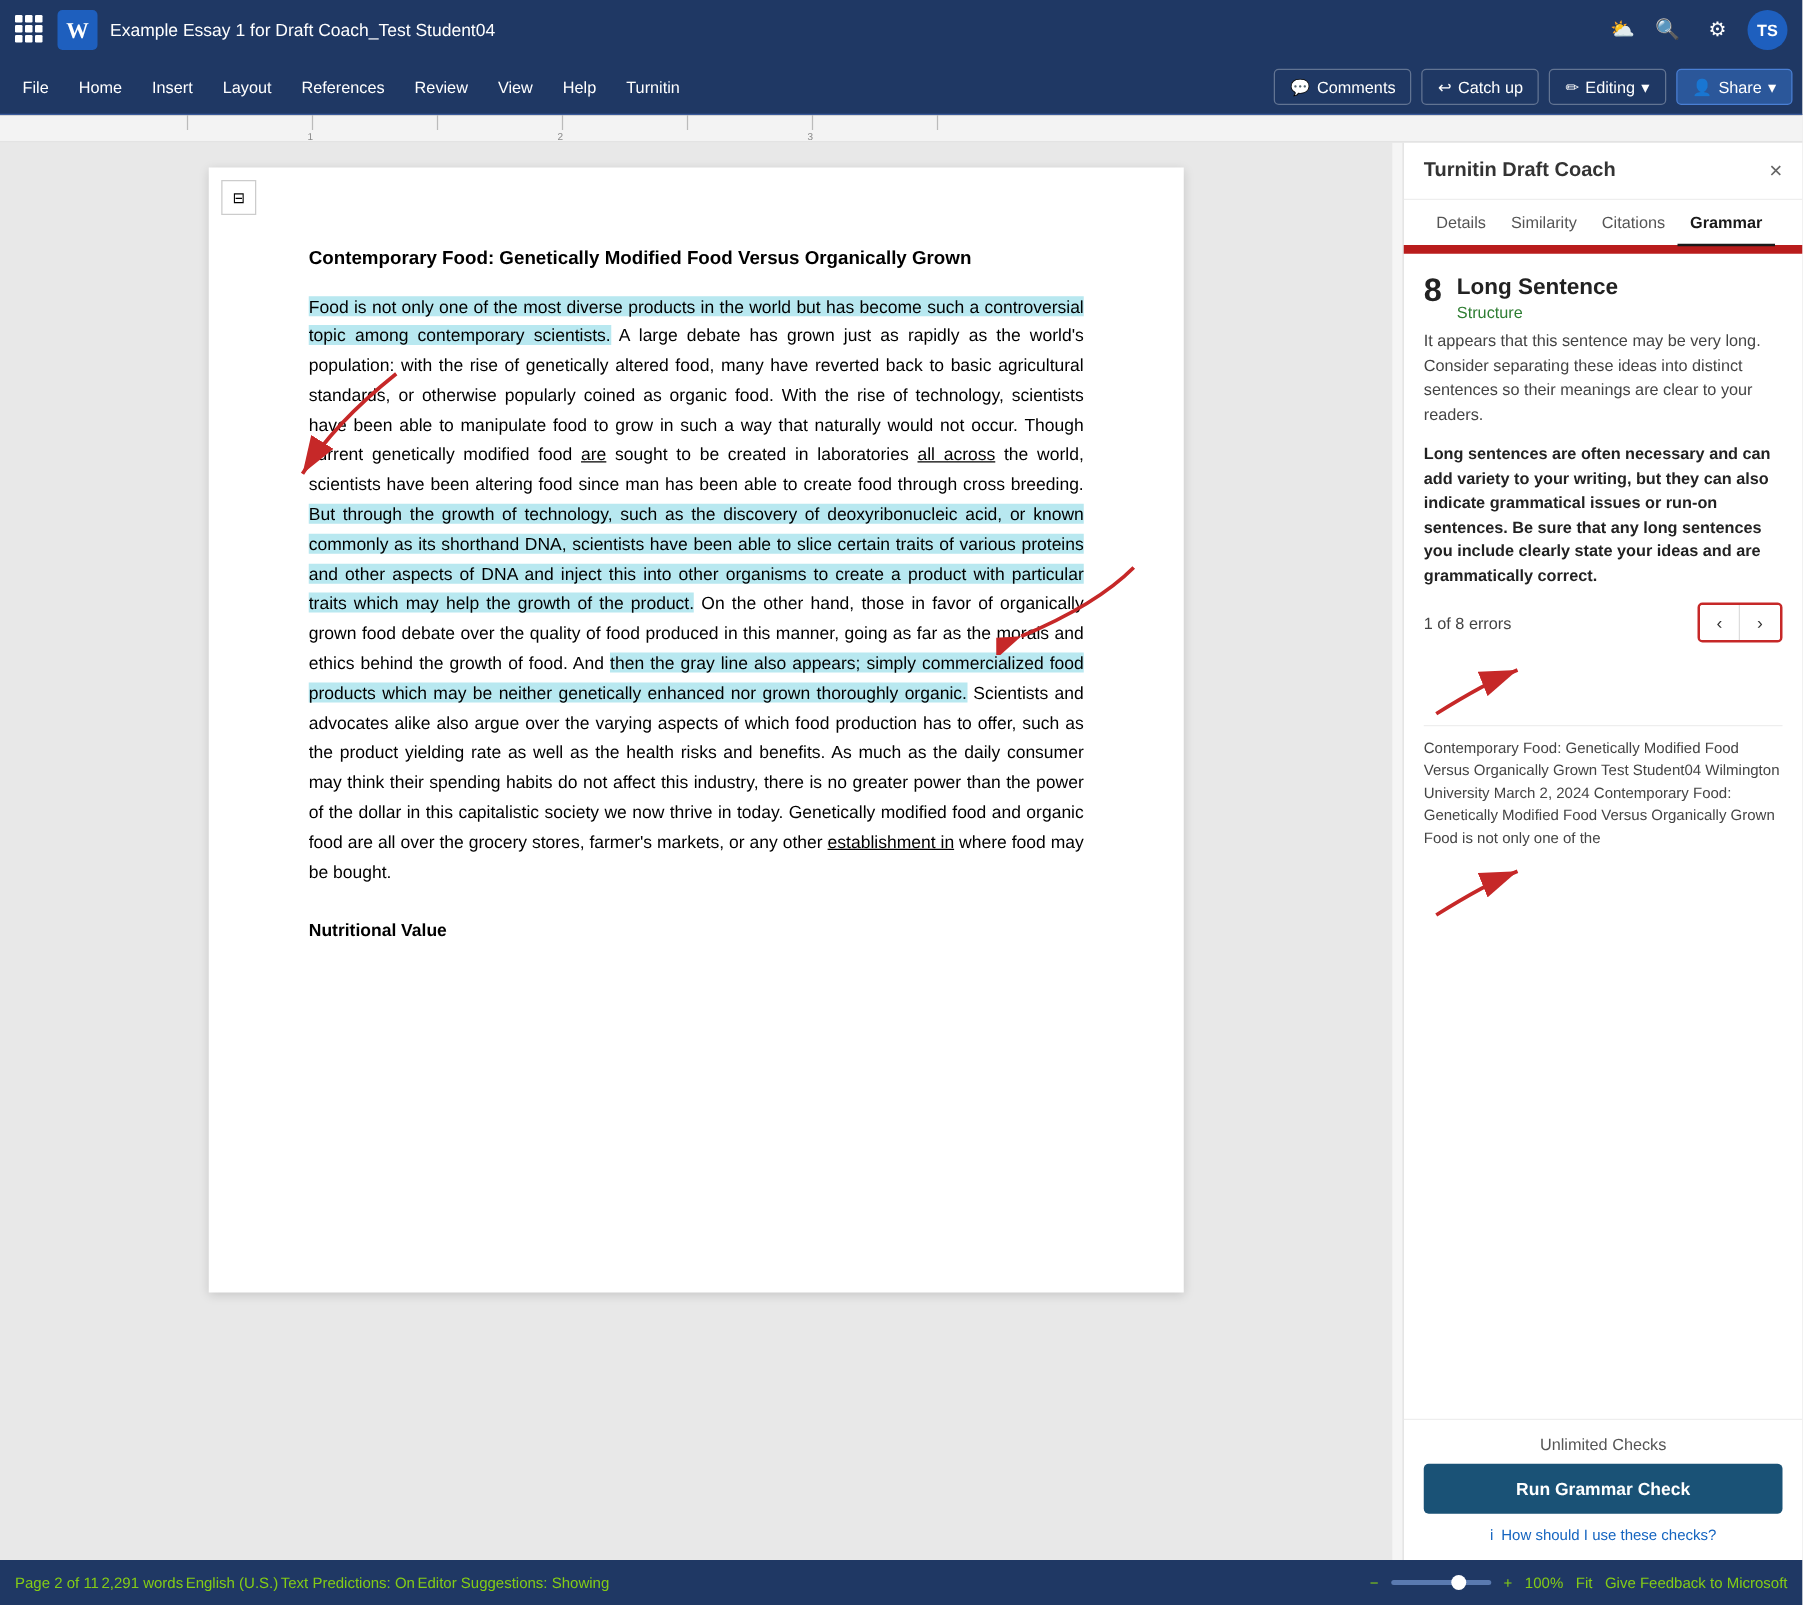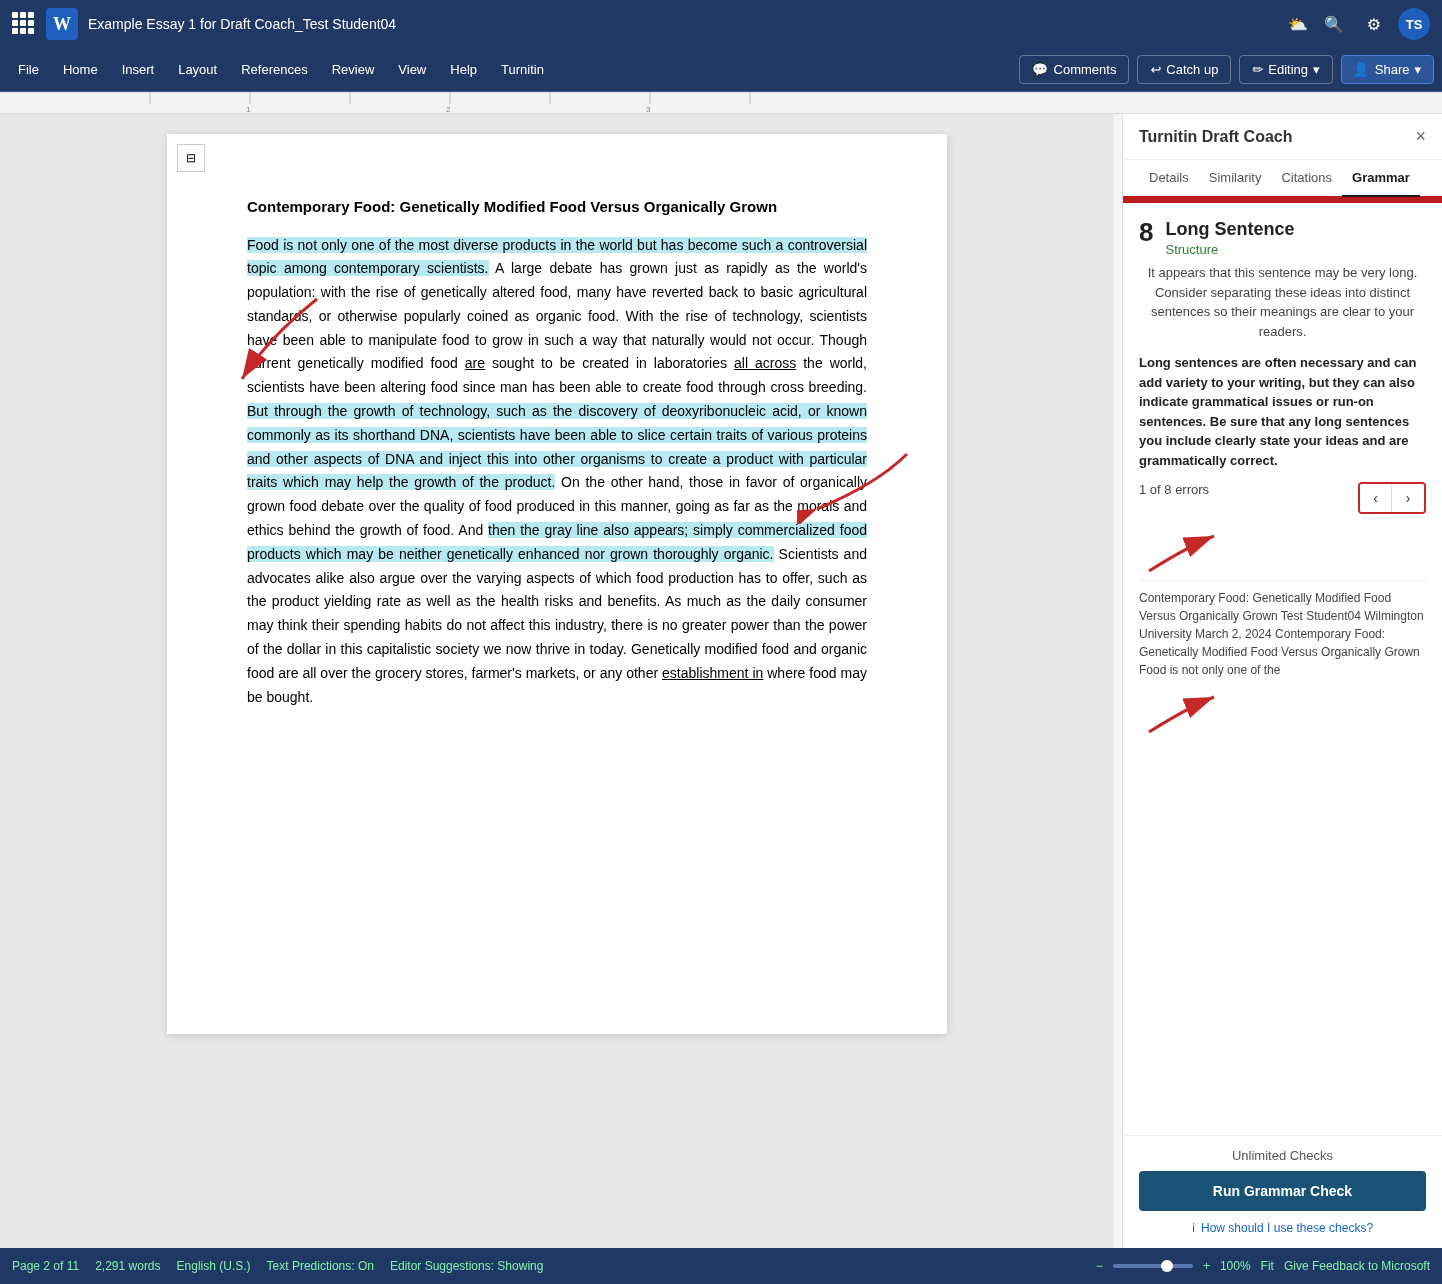--- a/index.html
+++ b/index.html
@@ -184,21 +184,20 @@
     }
     .issue-title-block { flex: 1; }
     .issue-name { font-size: 18px; font-weight: 600; color: #222; }
     .issue-category { font-size: 13px; color: #2e7d32; margin-top: 2px; }
 
     .issue-desc {
       font-size: 13px;
       color: #444;
       line-height: 1.5;
       margin-bottom: 12px;
-      text-align: center;
     }
 
     .issue-desc-bold {
       font-size: 13px;
       color: #222;
       font-weight: 600;
       line-height: 1.5;
       margin-bottom: 12px;
     }
 
@@ -206,21 +205,21 @@
       border: 2px solid #c62828;
       border-radius: 4px;
       padding: 8px 12px;
       font-size: 13px;
       color: #333;
       margin-bottom: 14px;
     }
 
     .error-nav {
       display: flex;
-      align-items: flex-start;
+      align-items: center;
       justify-content: space-between;
       margin-bottom: 12px;
     }
     .error-nav-label { font-size: 13px; color: #444; }
     .error-nav-btns {
       display: flex;
       border: 2px solid #c62828;
       border-radius: 4px;
       overflow: hidden;
     }
@@ -277,23 +276,23 @@
       cursor: pointer;
     }
 
     
     .statusbar {
       height: 36px;
       background: #1f3864;
       display: flex;
       align-items: center;
       padding: 0 12px;
-      color: #86efac;
+      color: #84cc16;
       font-size: 12px;
-      gap: 16px;
+      gap: 2px;
     }
     .statusbar-right {
       margin-left: auto;
       display: flex;
       align-items: center;
       gap: 10px;
     }
     .zoom-slider {
       width: 80px;
       height: 4px;
@@ -407,20 +406,21 @@
   <div class="doc-area">
     <div class="page">
       <div class="page-collapse-btn">⊟</div>
 
       <div class="doc-title">Contemporary Food: Genetically Modified Food Versus Organically Grown</div>
 
       <p style="text-align:justify; position:relative;">
         <span class="highlight-blue">Food is not only one of the most diverse products in the world but has become such a controversial topic among contemporary scientists.</span> A large debate has grown just as rapidly as the world's population: with the rise of genetically altered food, many have reverted back to basic agricultural standards, or otherwise popularly coined as organic food. With the rise of technology, scientists have been able to manipulate food to grow in such a way that naturally would not occur. Though current genetically modified food <u>are</u> sought to be created in laboratories <u>all across</u> the world, scientists have been altering food since man has been able to create food through cross breeding. <span class="highlight-blue">But through the growth of technology, such as the discovery of deoxyribonucleic acid, or known commonly as its shorthand DNA, scientists have been able to slice certain traits of various proteins and other aspects of DNA and inject this into other organisms to create a product with particular traits which may help the growth of the product.</span> On the other hand, those in favor of organically grown food debate over the quality of food produced in this manner, going as far as the morals and ethics behind the growth of food. And <span class="highlight-blue">then the gray line also appears; simply commercialized food products which may be neither genetically enhanced nor grown thoroughly organic.</span> Scientists and advocates alike also argue over the varying aspects of which food production has to offer, such as the product yielding rate as well as the health risks and benefits. As much as the daily consumer may think their spending habits do not affect this industry, there is no greater power than the power of the dollar in this capitalistic society we now thrive in today. Genetically modified food and organic food are all over the grocery stores, farmer's markets, or any other <u>establishment in</u> where food may be bought.
       </p>
       <br>
+      <p style="font-weight:bold;">Nutritional Value</p>
 
       
       <svg style="position:absolute;top:155px;left:60px;pointer-events:none;" width="120" height="100">
         <defs>
             <marker id="arrowhead1" markerWidth="10" markerHeight="7" refX="10" refY="3.5" orient="auto">
               <polygon points="0 0, 10 3.5, 0 7" fill="#c62828"></polygon>
             </marker>
           </defs>
         <path d="M 90,10 Q 40,50 15,90" stroke="#c62828" stroke-width="3" fill="none" marker-end="url(#arrowhead1)"></path>
       </svg>

